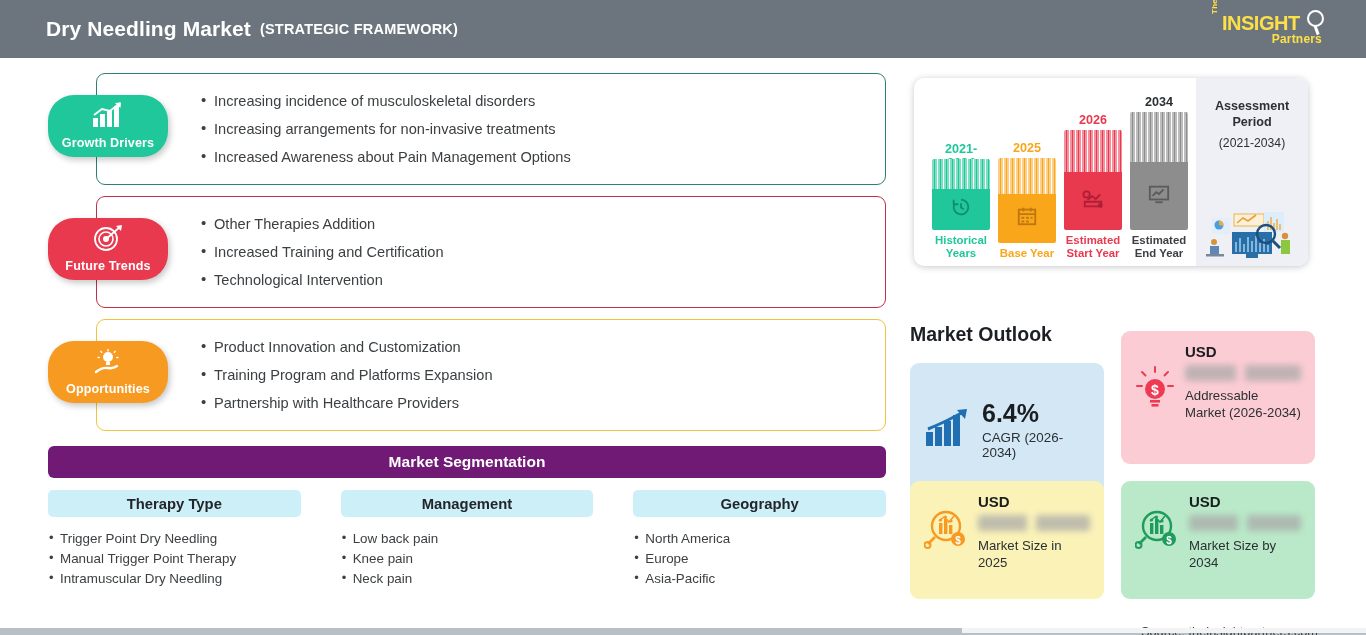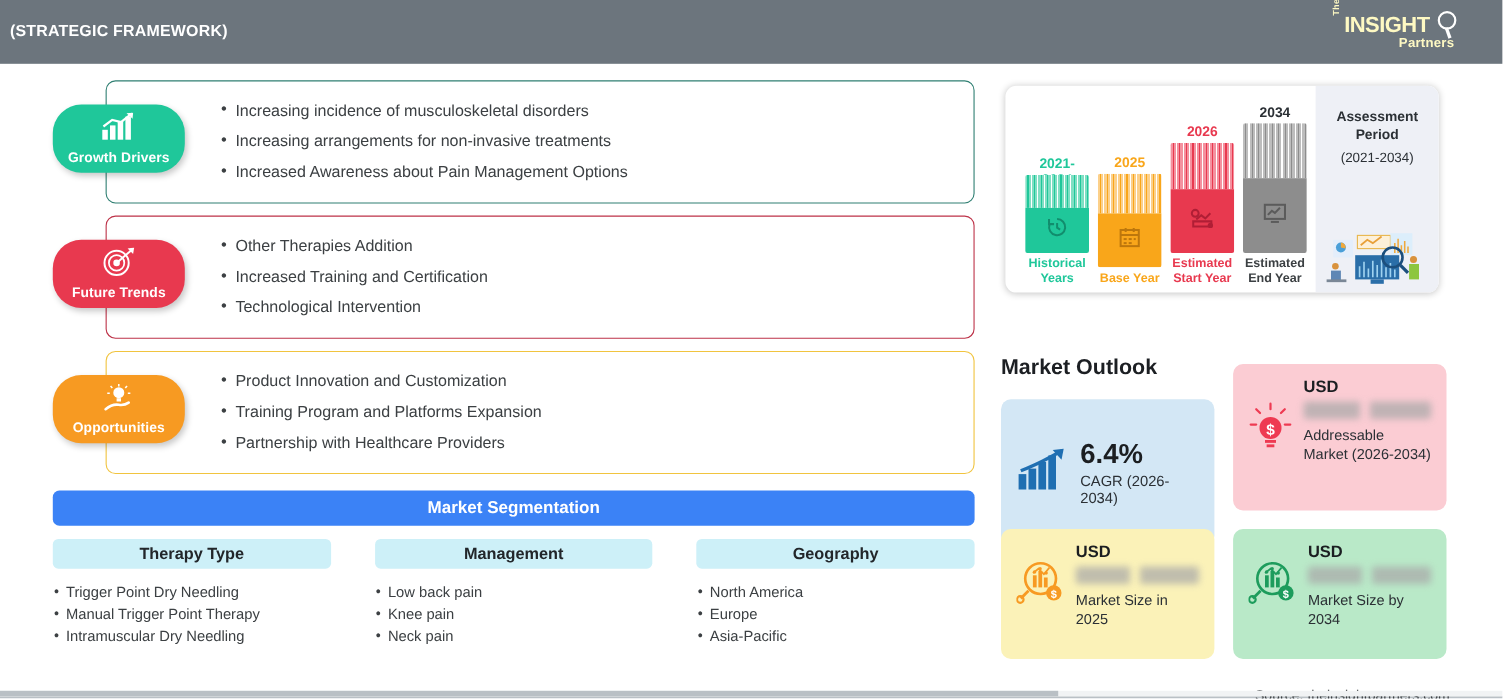--- a/index.html
+++ b/index.html
@@ -11,21 +11,21 @@
   }
   .page { position: relative; width: 1366px; height: 635px; background:#fff; border-bottom:2px solid #b9c0c5; }
 
   
   .header {
     position: absolute; left:0; top:0; width:1366px; height:58px;
     background:#6c757d; display:flex; align-items:center;
   }
   .header-title { margin-left:46px; color:#ffffff; font-size:21px; font-weight:bold; letter-spacing:.1px; }
   .header-sub { color:#ffffff; font-size:14.5px; font-weight:bold; margin-left:9px; letter-spacing:.2px; }
-  .logo { position:absolute; right:36px; top:10px; width:120px; height:40px; color:#fef9c3; }
+  .logo { position:absolute; right:36px; top:10px; width:120px; height:40px; color:#fde047; }
   .logo .the { position:absolute; left:0; top:4px; font-size:8px; font-weight:bold; transform:rotate(-90deg); transform-origin:left top; letter-spacing:.3px;}
   .logo .insight { position:absolute; left:12px; top:2px; font-size:20px; font-weight:bold; letter-spacing:-0.5px; }
   .logo .partners { position:absolute; right:8px; top:22px; font-size:12px; font-weight:bold; letter-spacing:.2px; }
   .logo .ring { position:absolute; right:6px; top:0px; width:17px; height:17px; border:2.5px solid #fff; border-radius:50%; }
   .logo .stem { position:absolute; right:13px; top:15px; width:2.5px; height:10px; background:#fff; transform:rotate(-20deg); }
 
   
   .panel { position:absolute; border-radius:9px; background:#fff; }
   .panel.green  { left:96px; top:73px;  width:790px; height:112px; border:1.6px solid #2f7f72; }
   .panel.red    { left:96px; top:196px; width:790px; height:112px; border:1.6px solid #bd3248; }
@@ -42,21 +42,21 @@
   }
   .badge .blabel { font-size:12.6px; font-weight:bold; margin-bottom:7px; letter-spacing:.1px;}
   .badge .bicon { position:absolute; top:7px; left:50%; transform:translateX(-50%); }
   .badge.growth { left:48px; top:95px;  background:#1fc79a; }
   .badge.trends { left:48px; top:218px; background:#e8394f; }
   .badge.opps   { left:48px; top:341px; background:#f79a22; }
 
   
   .seg-header {
     position:absolute; left:48px; top:446px; width:838px; height:32px;
-    background:#3b82f6; border-radius:6px; color:#fff; font-size:15.5px; font-weight:bold;
+    background:#701a75; border-radius:6px; color:#fff; font-size:15.5px; font-weight:bold;
     display:flex; align-items:center; justify-content:center;
   }
   .seg-cols { position:absolute; left:48px; top:490px; width:838px; display:flex; gap:40px;justify-content:flex-end; }
   .seg-col { width:263px; }
   .seg-col-head {
     height:27px; background:#cdf0f8; border-radius:5px;
     display:flex; align-items:center; justify-content:center;
     font-size:14.8px; font-weight:bold; color:#22262a;
   }
   .seg-col ul { list-style:none; margin-top:12px; }
@@ -107,20 +107,21 @@
   .source { position:absolute; right:48px; top:600px; font-size:12.8px; color:#3c4043;margin-top:24px; }
   .scrollbar { position:absolute; left:0; bottom:0; width:1366px; height:5px; background:#f1f3f4; }
   .scrollbar .thumb { position:absolute; left:0; top:0; width:962px; height:5px; background:#b9c0c5; }
 </style>
 </head>
 <body>
 
 <div class="page">
 
   <div class="header">
+    <div class="header-title">Dry Needling Market</div>
     <div class="header-sub">(STRATEGIC FRAMEWORK)</div>
     <div class="logo">
       <div class="the">The</div>
       <div class="insight">INSIGHT</div>
       <div class="ring"></div>
       <div class="stem"></div>
       <div class="partners">Partners</div>
     </div>
   </div>
 

